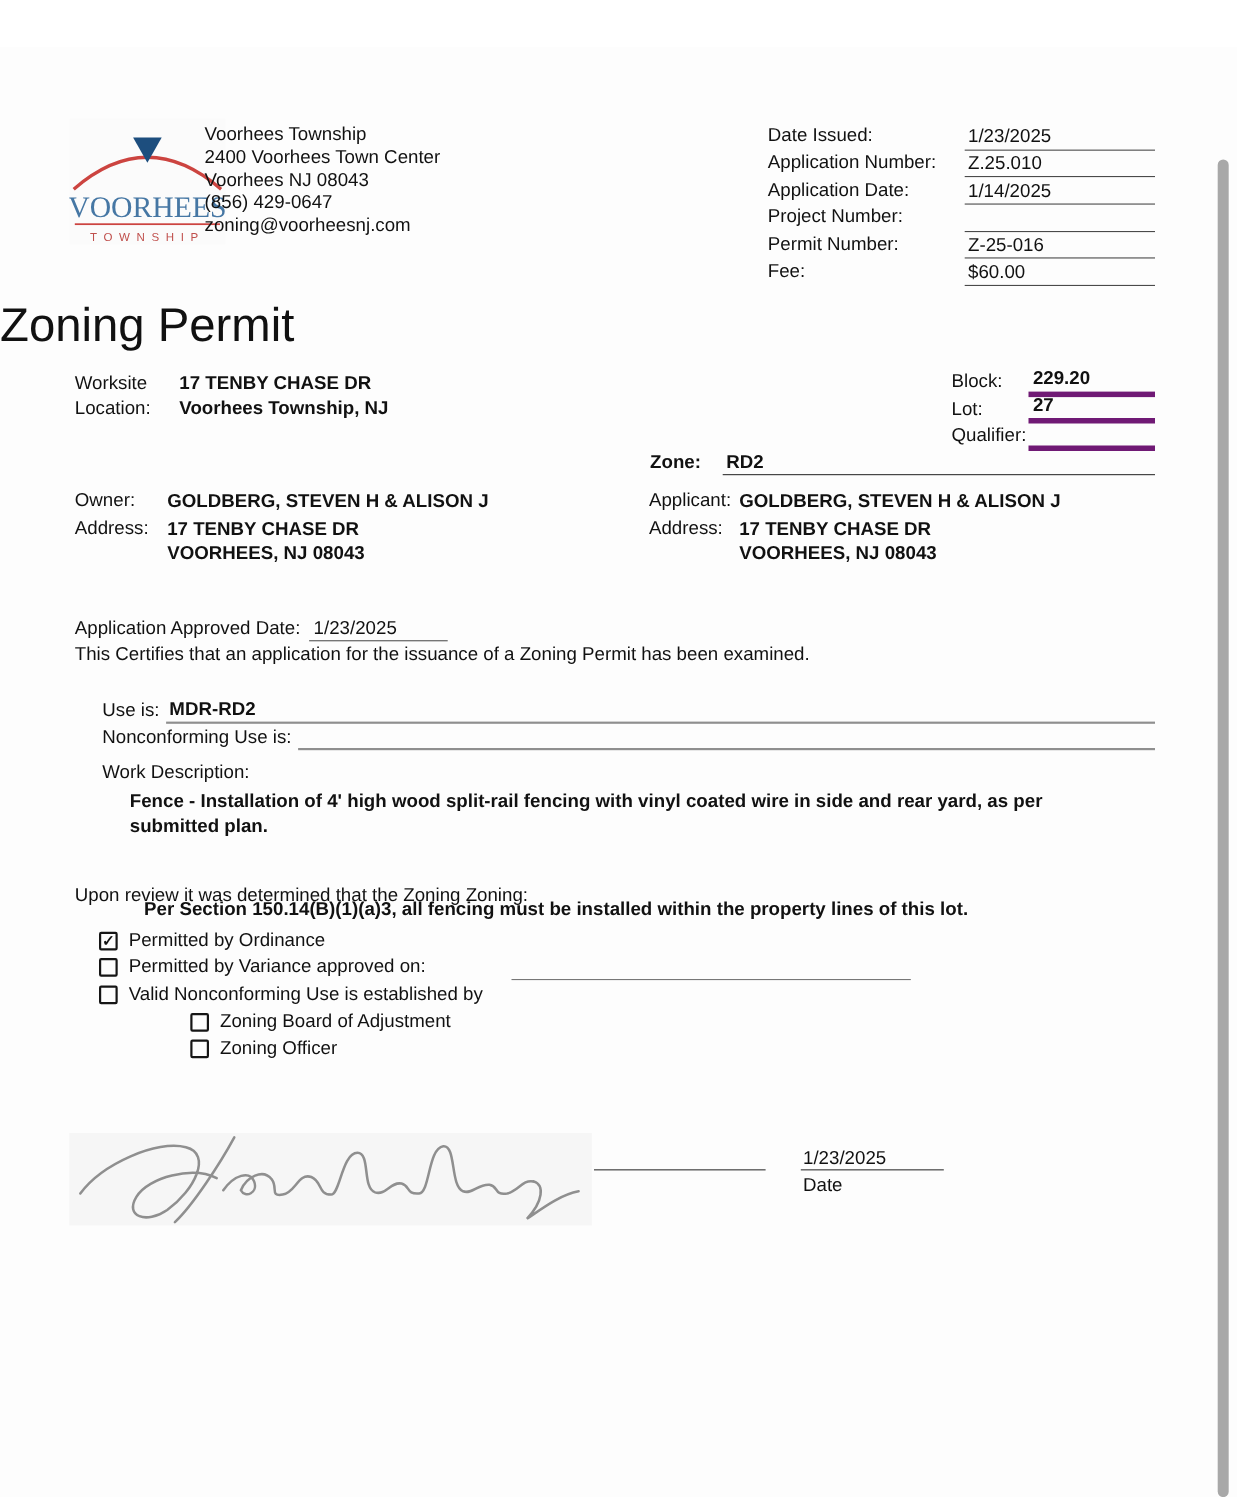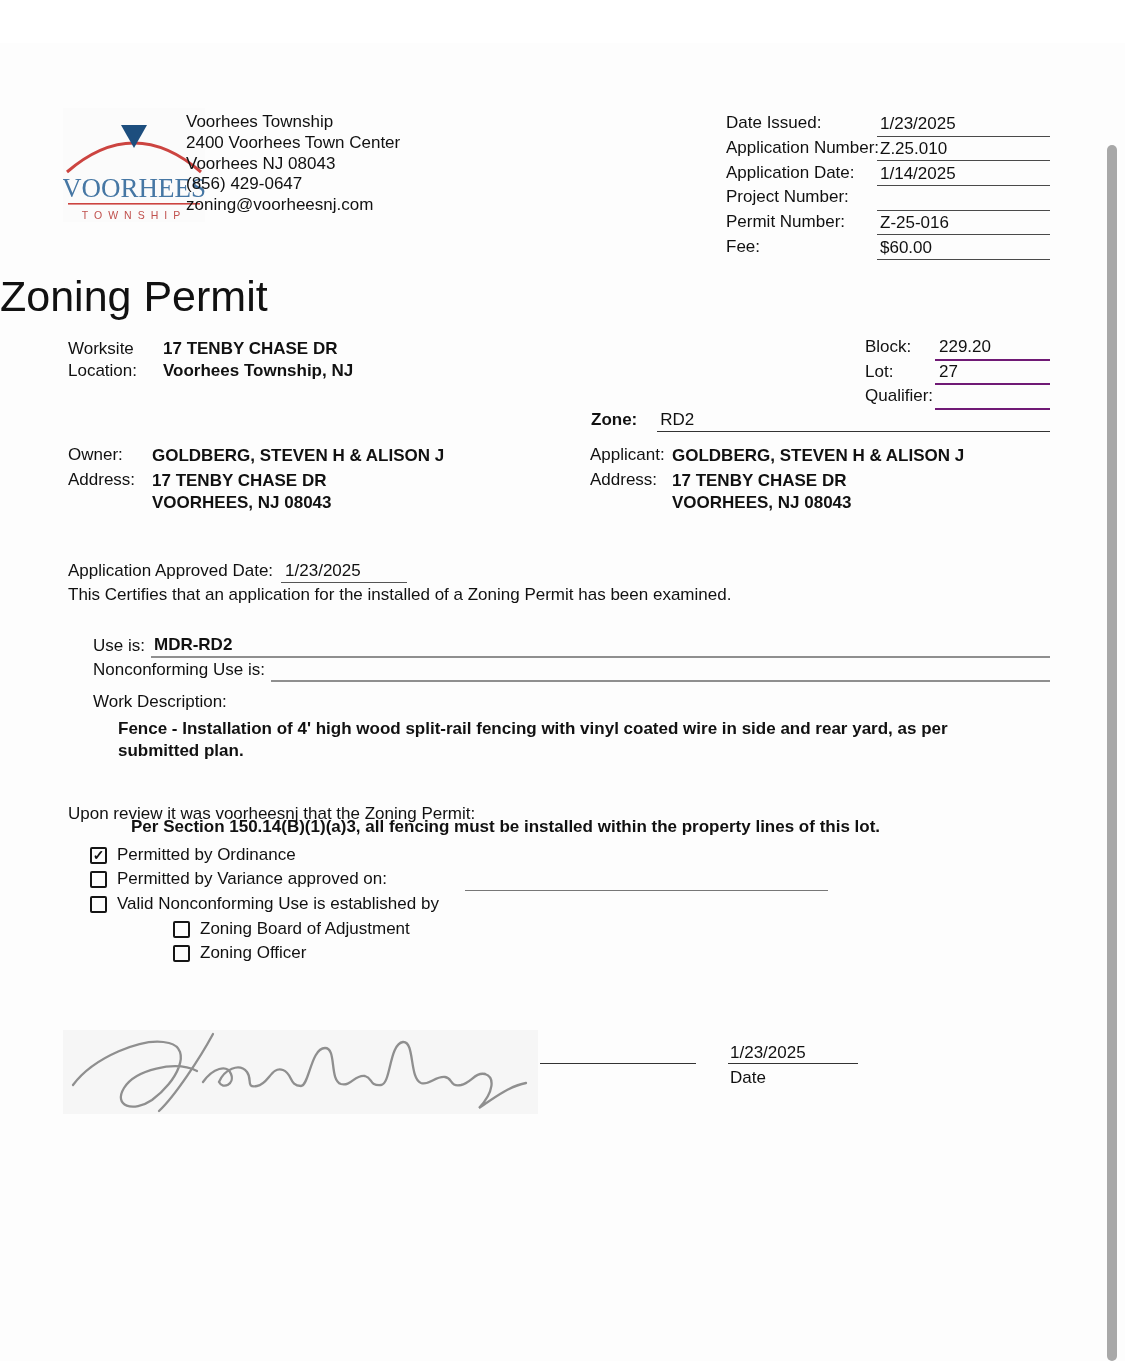--- a/index.html
+++ b/index.html
@@ -14,37 +14,37 @@
   
   .scroll-thumb { position:absolute; left:1107px; top:145px; width:10px; height:1216px;
     background:#a8a8a8; border-radius:6px; }
 
   
   .logo { left:63px; top:108px; width:142px; height:114px; background:#fbfbfb; }
   .contact { left:186px; top:112px; line-height:20.8px; white-space:nowrap; }
 
   .hfields { left:697px; top:112px; width:353px; }
   .hfield-row { position:relative; height:24.7px; }
-  .hf-label { position:absolute; left:1px; bottom:3px; white-space:nowrap;margin-left:28px; }
+  .hf-label { position:absolute; left:1px; bottom:3px; white-space:nowrap; }
   .hf-value { position:absolute; left:180px; right:0; bottom:0; border-bottom:1px solid #4a4a4a;
     padding:0 0 1px 3px; min-height:19px; white-space:nowrap; }
 
   .title { left:0; top:271px; width:1125px; font-size:43px; letter-spacing:0; }
 
   
   .ws-labels { left:68px; top:338px; line-height:21.5px; }
   .ws-values { left:163px; top:338px; line-height:21.5px; font-weight:bold; }
   .blq { left:863px; top:336px; width:187px; }
   .blq-row { position:relative; height:24.6px; }
   .blq-label { position:absolute; left:2px; bottom:3px; }
-  .blq-value { position:absolute; left:72px; right:0; bottom:0; border-bottom:2px solid #701a75;
-    font-weight:normal; padding:0 0 1px 4px; min-height:19px; white-space:nowrap; }
+  .blq-value { position:absolute; left:72px; right:0; bottom:0; border-bottom:5px solid #701a75;
+    font-weight:bold; padding:0 0 1px 4px; min-height:19px; white-space:nowrap; }
   .zone-row { left:591px; top:410px; width:459px; display:flex; align-items:flex-end; }
   .zone-label { padding-bottom:2px; margin-right:20px;font-weight:bold; }
-  .zone-value { flex:1; border-bottom:1px solid #333; font-weight:normal; padding:0 0 1px 3px; min-height:19px; }
+  .zone-value { flex:1; border-bottom:1px solid #333; font-weight:bold; padding:0 0 1px 3px; min-height:19px; }
 
   
   .party-row { display:flex; }
   .p-label-l { width:84px; flex:none; }
   .p-label-r { width:82px; flex:none; }
   .p-value { font-weight:bold; line-height:21.5px; white-space:nowrap; }
 
   .approved-row { left:68px; top:561px; display:flex; align-items:flex-end; }
   .approved-label { margin-right:8px; padding-bottom:2px; }
   .approved-value { width:122px; border-bottom:1px solid #555; padding:0 0 1px 4px; }
@@ -176,34 +176,34 @@
     <span class="p-value">
       <div>17 TENBY CHASE DR</div>
       <div>VOORHEES, NJ 08043</div>
     </span>
   </div>
 
   <div class="abs approved-row">
     <span class="approved-label">Application Approved Date:</span>
     <span class="approved-value">1/23/2025</span>
   </div>
-  <div class="abs certify">This Certifies that an application for the installed of a Zoning Permit has been examined.</div>
+  <div class="abs certify">This Certifies that an application for the issuance of a Zoning Permit has been examined.</div>
 
   <div class="abs use-row">
     <span class="use-label">Use is:</span>
     <span class="use-value">MDR-RD2</span>
   </div>
   <div class="abs nonconf-row">
     <span class="use-label">Nonconforming Use is:</span>
     <span class="use-value"></span>
   </div>
   <div class="abs work-label">Work Description:</div>
   <div class="abs work-text1">Fence - Installation of 4' high wood split-rail fencing with vinyl coated wire in side and rear yard, as per submitted plan.</div>
   <div class="abs work-text2">Per Section 150.14(B)(1)(a)3, all fencing must be installed within the property lines of this lot.</div>
-  <div class="abs review-text">Upon review it was voorheesnj that the Zoning Permit:</div>
+  <div class="abs review-text">Upon review it was determined that the Zoning Zoning:</div>
 
   <div class="abs cb-row" style="left:90px; top:845px;">
     <span class="cb-box">✓</span>
     <span>Permitted by Ordinance</span>
   </div>
   <div class="abs cb-row" style="left:90px; top:869px;">
     <span class="cb-box"></span>
     <span>Permitted by Variance approved on:</span>
   </div>
   <div class="abs variance-line"></div>

